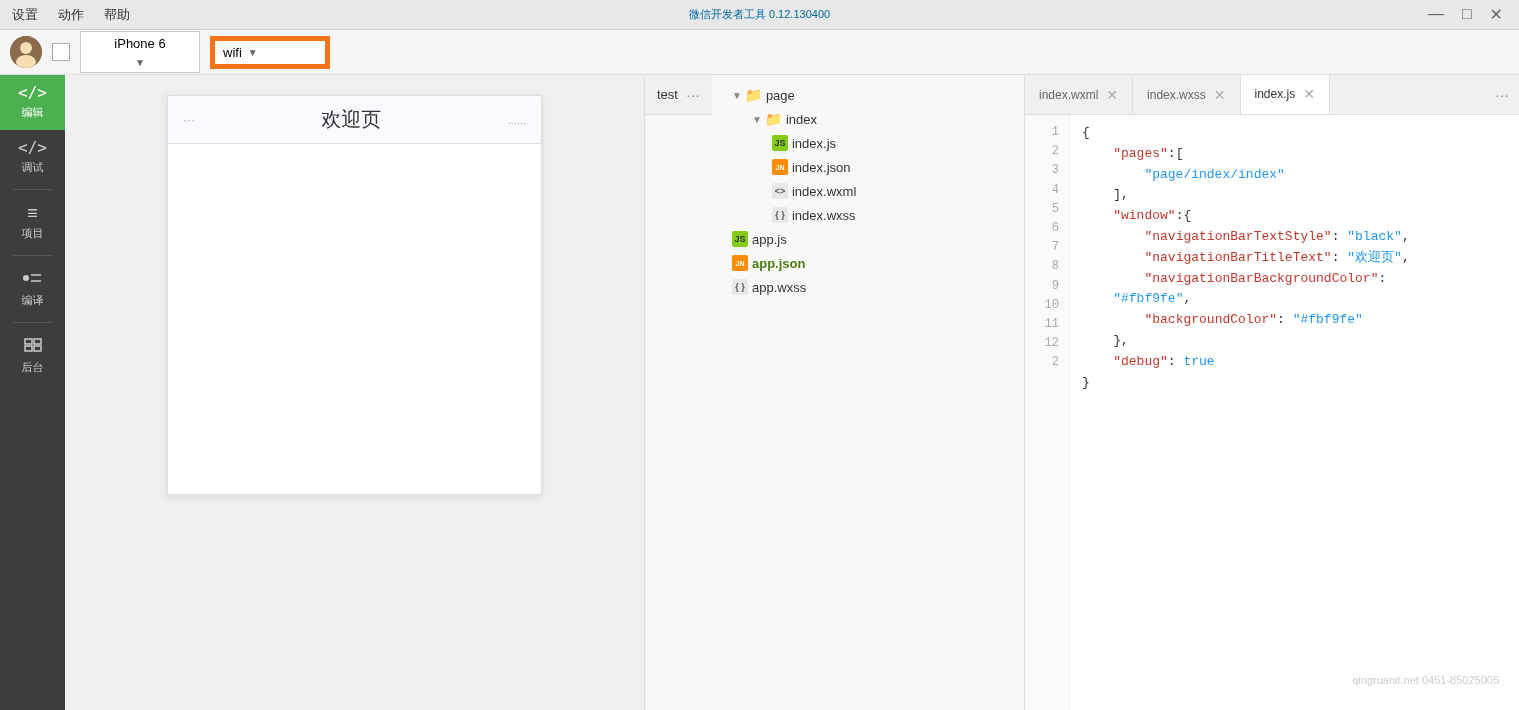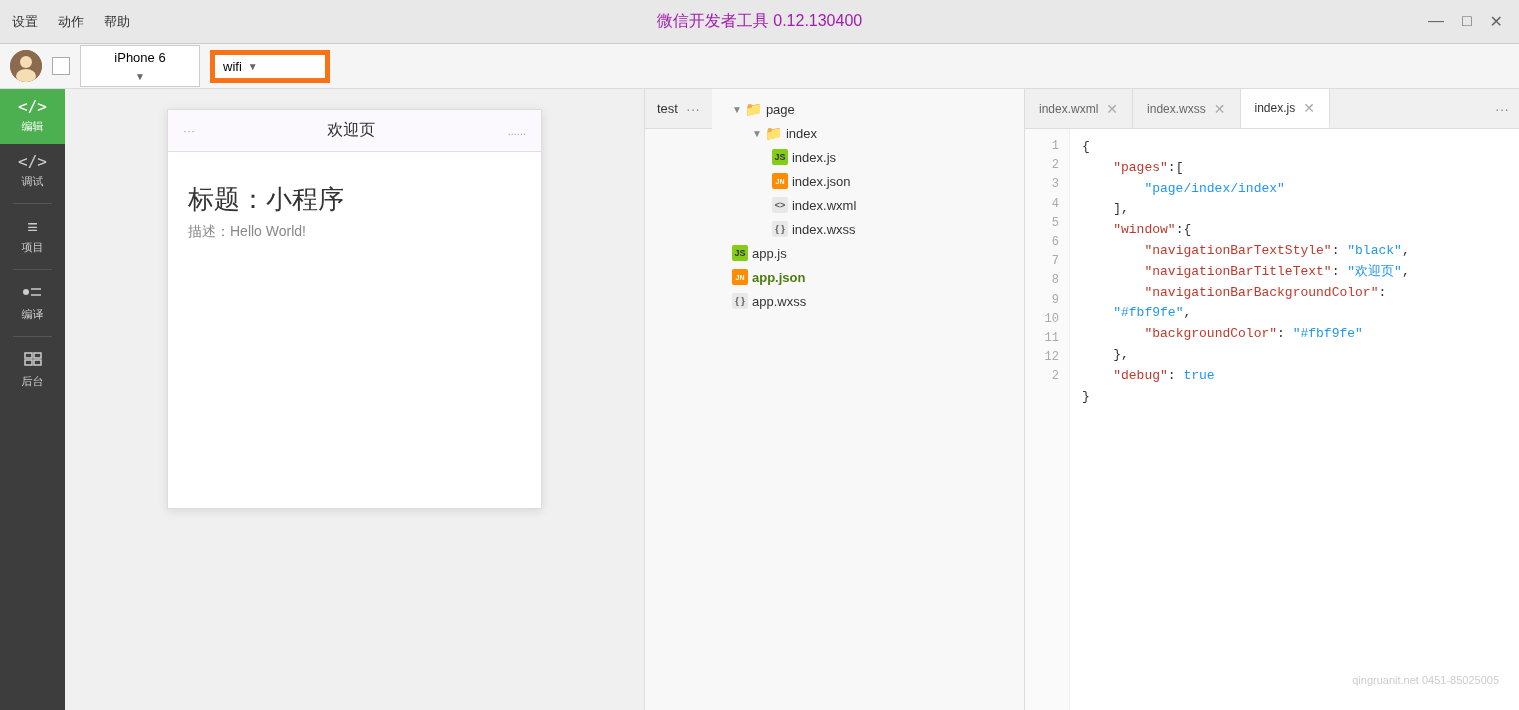--- a/index.html
+++ b/index.html
@@ -1,37 +1,37 @@
 <!DOCTYPE html>
 <html><head>
   <meta charset="utf-8">
   <style>
     * { box-sizing: border-box; margin: 0; padding: 0; }
     body { font-family: 'Microsoft YaHei', sans-serif; background: #f0f0f0; width: 1519px; height: 710px; overflow: hidden; display: flex; flex-direction: column; }
 
     
     #titlebar {
-      height: 44px;
+      height: 30px;
       background: #e8e8e8;
       display: flex;
       align-items: center;
       justify-content: space-between;
       padding: 0 12px;
       border-bottom: 1px solid #ccc;
       user-select: none;
     }
     #titlebar .menu-items {
       display: flex;
       gap: 20px;
       font-size: 13px;
       color: #333;
     }
     #titlebar .title {
-      font-size: 16px;
-      color: #a21caf;
+      font-size: 11px;
+      color: #0369a1;
       position: absolute;
       left: 50%;
       transform: translateX(-50%);
     }
     #titlebar .window-controls {
       display: flex;
       gap: 10px;
       font-size: 16px;
       color: #666;
     }
@@ -160,21 +160,21 @@
     }
     .phone-nav-bar {
       background: #fbf9fe;
       padding: 10px 15px;
       display: flex;
       align-items: center;
       justify-content: space-between;
       border-bottom: 1px solid #e0e0e0;
     }
     .phone-nav-title {
-      font-size: 16px;
+      font-size: 20px;
       color: #333;
       font-weight: normal;
     }
     .phone-content {
       padding: 30px 20px;
     }
     .phone-content .main-title {
       font-size: 26px;
       color: #333;
       margin-bottom: 6px;
@@ -420,24 +420,20 @@
       <span class="label">后台</span>
     </div>
   </div>
 
   <div id="simulator">
     <div class="phone-frame">
       <div class="phone-nav-bar">
         <span style="color:#aaa; font-size:12px;">···</span>
         <span class="phone-nav-title">欢迎页</span>
         <span class="phone-nav-dots">......</span>
-      </div>
-      <div class="phone-content">
-        <div class="main-title">标题：小程序</div>
-        <div class="description">描述：Hello World!</div>
       </div>
     </div>
   </div>
 
   <div id="filetree">
     <div id="filetree-header">
       <span class="tab-label">test</span>
       <span class="more-btn">···</span>
     </div>
     <div class="tree-content">

